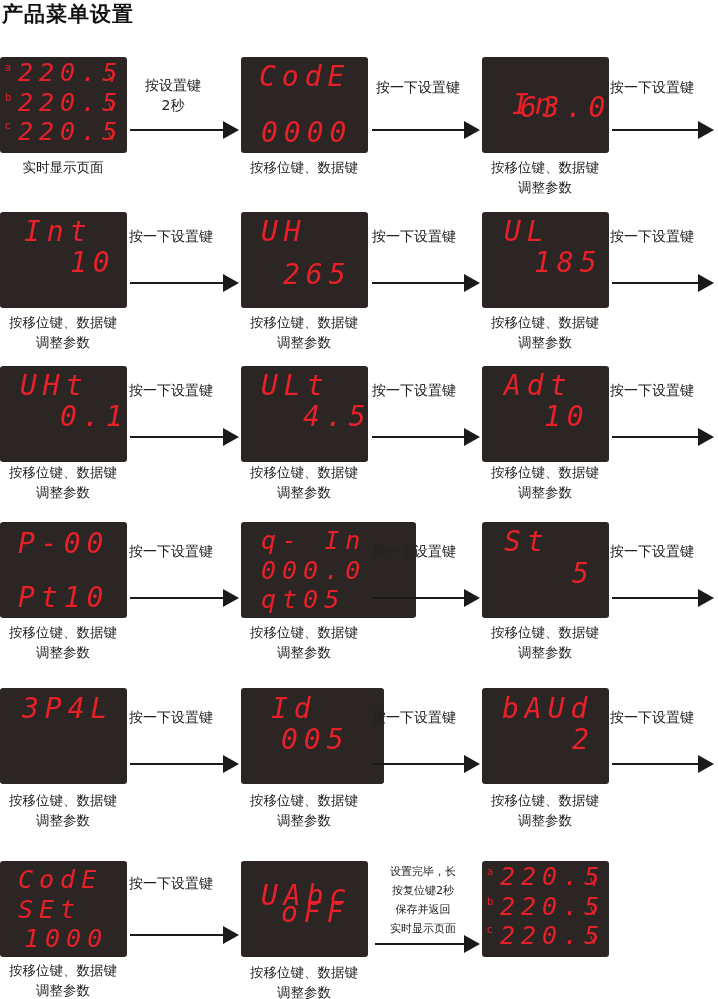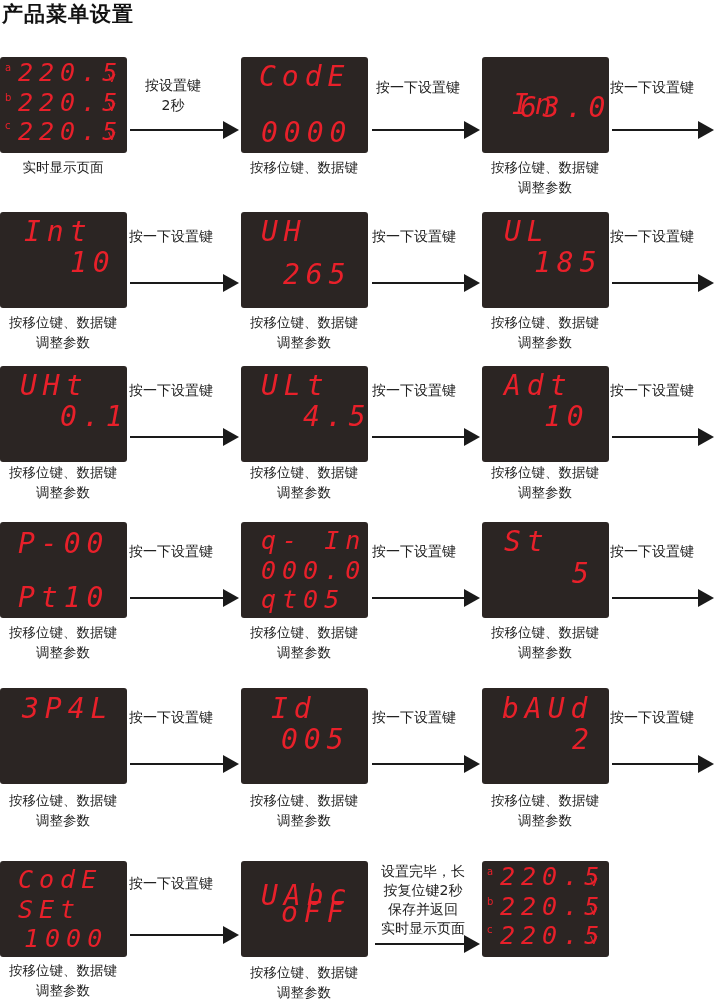--- a/index.html
+++ b/index.html
@@ -11,21 +11,21 @@
          font-weight:normal; letter-spacing:6px; white-space:pre; line-height:1; }
   .seg.big { font-size:28px; }
   .seg.mid { font-size:25px; }
   .phase { position:absolute; color:#e8202a; font-size:10px; }
   .volt { position:absolute; color:#e8202a; font-size:11px; }
   .caption { position:absolute; width:150px; text-align:center; font-size:13.5px; line-height:20px; color:#222; }
   .arrow-label { position:absolute; font-size:14px; color:#222; white-space:nowrap; line-height:20px; text-align:center; }
   .arrow { position:absolute; height:2px; background:#1a1a1a; }
   .arrow::after { content:""; position:absolute; right:-2px; top:-8px; border-left:16px solid #1a1a1a;
                   border-top:9px solid transparent; border-bottom:9px solid transparent; }
-  .final-note { position:absolute; font-size:14px; line-height:19px; text-align:center; color:#222; width:100px; }
+  .final-note { position:absolute; font-size:11px; line-height:19px; text-align:center; color:#222; width:100px; }
 </style>
 </head>
 <body>
 
 <div class="title">产品菜单设置</div>
 
 <div class="panel" style="left:0;top:57px;">
   <span class="phase" style="left:5px;top:5px;">a</span>
   <span class="phase" style="left:5px;top:35px;">b</span>
   <span class="phase" style="left:5px;top:63px;">c</span>
@@ -139,21 +139,21 @@
   <span class="seg big" style="left:18px;top:8px;">P-00</span>
   <span class="seg big" style="left:18px;top:62px;">Pt10</span>
 </div>
 <div class="caption" style="left:-12px;top:622px;">
     <div>按移位键、数据键</div>
     <div>调整参数</div>
   </div>
 <div class="arrow-label" style="left:129px;top:541px;">按一下设置键</div>
 <div class="arrow" style="left:130px;top:597px;width:107px;"></div>
 
-<div class="panel" style="left:241px;top:522px;">
+<div class="panel" style="left:241px;top:522px;padding-left:48px;">
   <span class="seg mid" style="left:20px;top:6px;">q- In</span>
   <span class="seg mid" style="left:20px;top:36px;">000.0</span>
   <span class="seg mid" style="left:20px;top:65px;">qt05</span>
 </div>
 <div class="caption" style="left:229px;top:622px;">
     <div>按移位键、数据键</div>
     <div>调整参数</div>
   </div>
 <div class="arrow-label" style="left:372px;top:541px;">按一下设置键</div>
 <div class="arrow" style="left:372px;top:597px;width:106px;"></div>
@@ -172,21 +172,21 @@
 <div class="panel" style="left:0;top:688px;">
   <span class="seg big" style="left:22px;top:7px;">3P4L</span>
 </div>
 <div class="caption" style="left:-12px;top:790px;">
     <div>按移位键、数据键</div>
     <div>调整参数</div>
   </div>
 <div class="arrow-label" style="left:129px;top:707px;">按一下设置键</div>
 <div class="arrow" style="left:130px;top:763px;width:107px;"></div>
 
-<div class="panel" style="left:241px;top:688px;">
+<div class="panel" style="left:241px;top:688px;padding-left:16px;">
   <span class="seg big" style="left:30px;top:7px;">Id</span>
   <span class="seg big" style="left:40px;top:38px;">005</span>
 </div>
 <div class="caption" style="left:229px;top:790px;">
     <div>按移位键、数据键</div>
     <div>调整参数</div>
   </div>
 <div class="arrow-label" style="left:372px;top:707px;">按一下设置键</div>
 <div class="arrow" style="left:372px;top:763px;width:106px;"></div>
 

